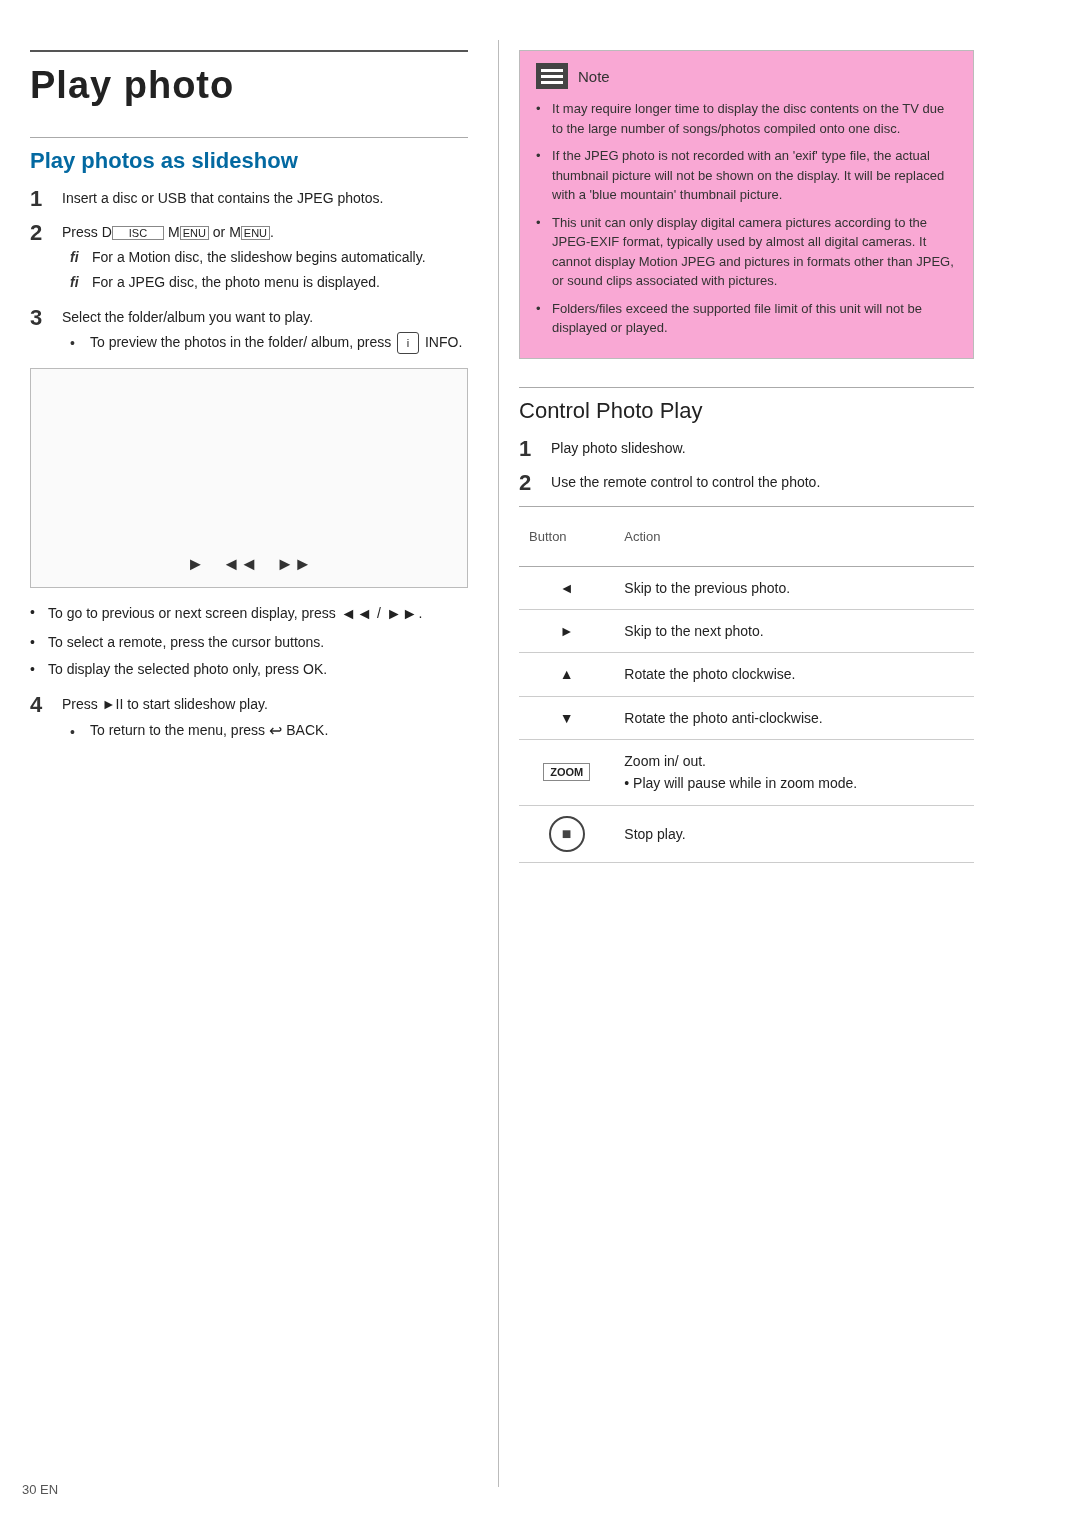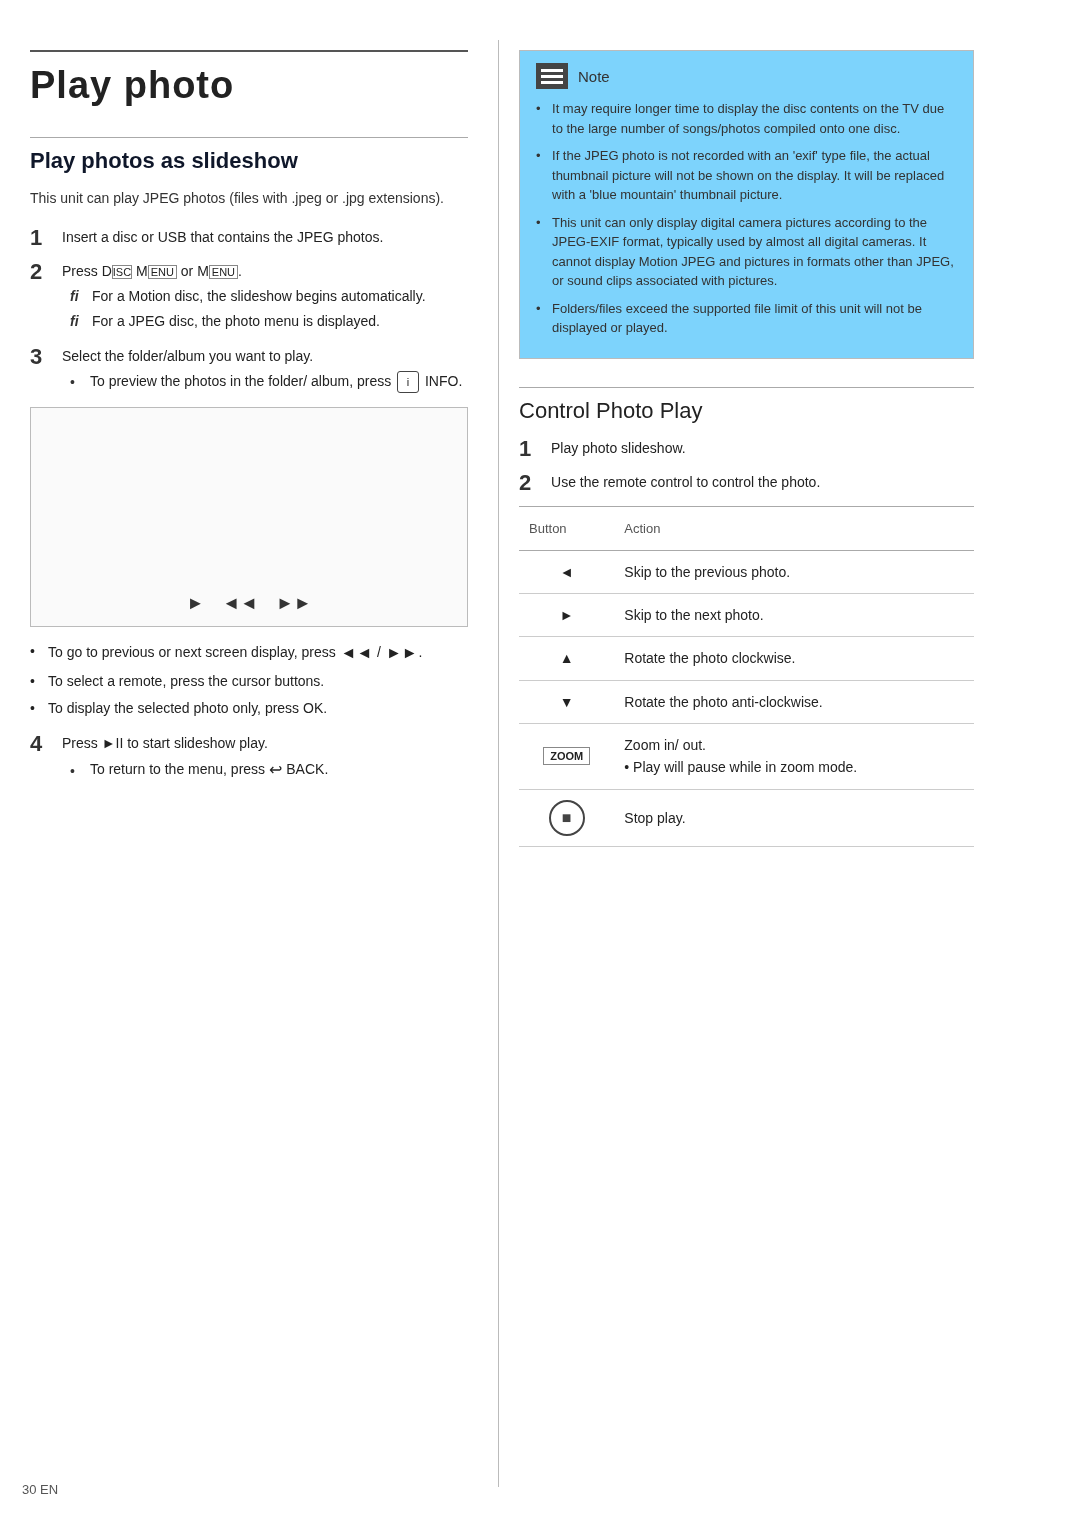--- a/index.html
+++ b/index.html
@@ -36,21 +36,21 @@
       font-weight: bold;
       color: #222;
       border-top: 2px solid #555;
       padding-top: 12px;
       margin-bottom: 30px;
       letter-spacing: 1px;
     }
     h2.section-title {
       font-size: 22px;
       font-weight: bold;
-      color: #0f172a;
+      color: #0369a1;
       border-top: 1px solid #aaa;
       padding-top: 10px;
       margin-bottom: 14px;
     }
     .intro-text {
       font-size: 14px;
       color: #333;
       margin-bottom: 18px;
       line-height: 1.5;
     }
@@ -131,21 +131,21 @@
     }
     .bullet-dot {
       min-width: 18px;
       color: #222;
     }
     
     .note-box {
       border: 1px solid #bbb;
       padding: 12px 16px 12px 16px;
       margin-bottom: 28px;
-      background: #7dd3fc;
+      background: #f9a8d4;
     }
     .note-header {
       display: flex;
       align-items: center;
       margin-bottom: 10px;
       gap: 10px;
     }
     .note-icon {
       display: flex;
       align-items: center;
@@ -188,21 +188,21 @@
     }
     
     .btn-table {
       width: 100%;
       border-collapse: collapse;
       margin-top: 10px;
     }
     .btn-table thead tr th {
       border-top: 1px solid #aaa;
       border-bottom: 1px solid #aaa;
-      padding: 14px 10px;
+      padding: 22px 10px;
       font-size: 13px;
       color: #555;
       text-align: left;
       font-weight: normal;
     }
     .btn-table tbody tr {
       border-bottom: 1px solid #ccc;
     }
     .btn-table tbody tr td {
       padding: 10px 10px;
@@ -274,33 +274,32 @@
 </head>
 <body>
 
 <div class="page">
 
   <div class="left-col">
     <h1 class="page-title">Play photo</h1>
 
     <h2 class="section-title">Play photos as slideshow</h2>
 
-    <p class="intro-text">This unit can play JPEG photos (files with .jpeg or .jpg extensions).</p>
 
     <div class="step">
       <span class="step-num">1</span>
       <div class="step-content">
         <span>Insert a disc or USB that contains the JPEG photos.</span>
       </div>
     </div>
 
     <div class="step">
       <span class="step-num">2</span>
       <div class="step-content">
-        <span>Press D<span style="font-size:11px;border:1px solid #888;padding:0 0;">ISC</span> M<span style="font-size:11px;border:1px solid #888;padding:0 2px;">ENU</span> or M<span style="font-size:11px;border:1px solid #888;padding:0 2px;">ENU</span>.</span>
+        <span>Press D<span style="font-size:11px;border:1px solid #888;padding:0 16px;">ISC</span> M<span style="font-size:11px;border:1px solid #888;padding:0 2px;">ENU</span> or M<span style="font-size:11px;border:1px solid #888;padding:0 2px;">ENU</span>.</span>
         <ul class="sub-bullets">
           <li>
             <span class="fi-bullet">fi</span>
             <span>For a Motion disc, the slideshow begins automatically.</span>
           </li>
           <li>
             <span class="fi-bullet">fi</span>
             <span>For a JPEG disc, the photo menu is displayed.</span>
           </li>
         </ul>

